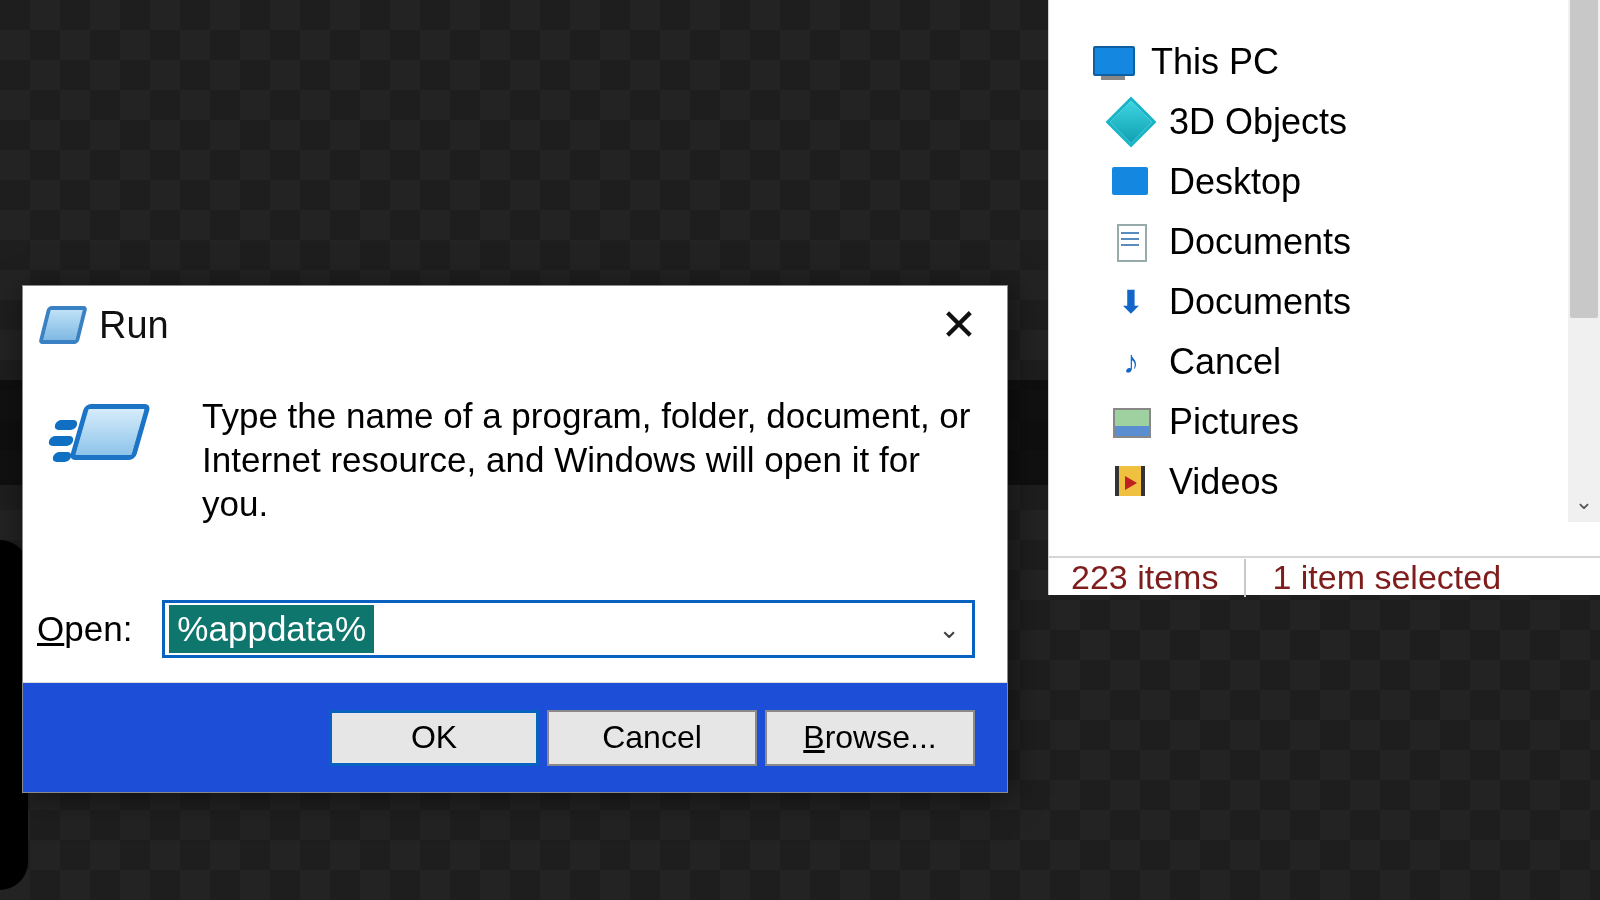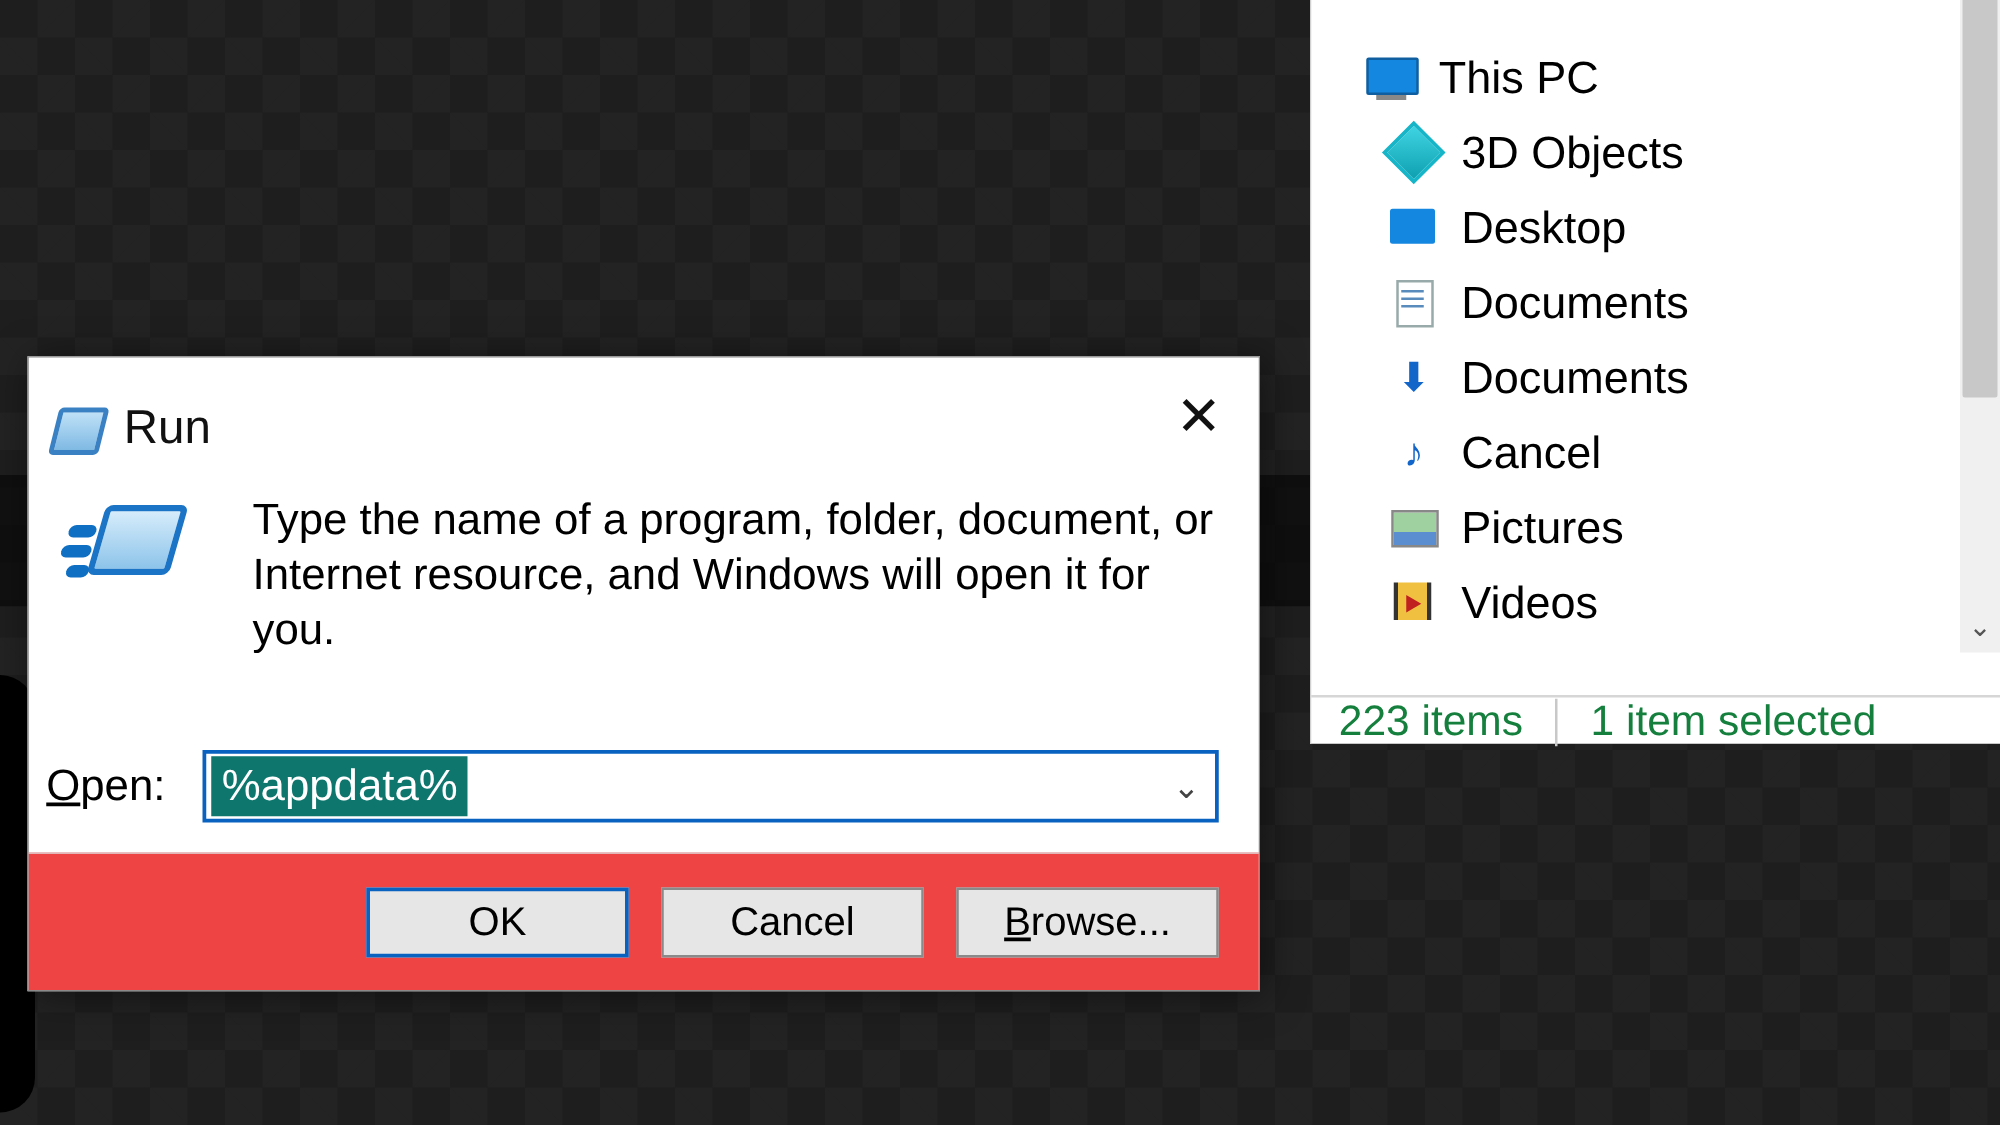--- a/index.html
+++ b/index.html
@@ -28,21 +28,21 @@
   .run-dialog {
     position:absolute;
     left: 22px; top: 285px;
     width: 986px; height: 508px;
     background:#fff;
     border:1px solid #8a8a8a;
     display:flex; flex-direction:column;
     box-shadow: 4px 4px 30px rgba(0,0,0,.5);
   }
   .titlebar {
-    height:78px; display:flex; align-items:flex-end;
+    height:78px; display:flex; align-items:center;
     padding:0 18px 0 20px; color:#111; font-size:38px;
   }
   .titlebar .spacer{flex:1;}
   .app-icon {
     width:40px; height:38px; margin-right:16px;
     position:relative;
   }
   .app-icon::before{
     content:""; position:absolute; inset:0;
     border:4px solid #3a81c4; border-radius:4px;
@@ -92,23 +92,23 @@
     font-size:35px; padding:0 8px;
     background:#0f766e; color:#fff;
     line-height:48px;
     margin-left:4px;
   }
   .combobox .chev{
     margin-left:auto; margin-right:12px;
     color:#444; font-size:26px;
   }
   .button-row{
-    height:110px; background:#ef4444;
+    height:110px; background:#1d4ed8;
     display:flex; justify-content:flex-end; align-items:center;
-    gap:26px; padding:0 32px;
+    gap:8px; padding:0 32px;
     border-top:1px solid #ddd;
   }
   .btn{
     width:210px; height:56px;
     background:#e6e6e6;
     border:2px solid #8a8a8a;
     font-size:32px; color:#000;
     display:flex; align-items:center; justify-content:center;
     cursor:pointer;
   }
@@ -160,21 +160,21 @@
   .ic-doc::after{content:"";position:absolute;left:12px;top:12px;width:18px;height:2px;background:#5a8bbd;box-shadow:0 6px 0 #5a8bbd,0 12px 0 #5a8bbd;}
   .ic-dl{color:#1366c9;font-size:42px;line-height:1;}
   .ic-music{color:#1366c9;font-size:46px;line-height:1;}
   .ic-pic{position:relative}
   .ic-pic::before{content:"";position:absolute;left:4px;top:8px;width:34px;height:26px;background:linear-gradient(#9fd0a0 60%,#5b8ed0 60%);border:2px solid #888;}
   .ic-vid{position:relative}
   .ic-vid::before{content:"";position:absolute;left:6px;top:6px;width:30px;height:30px;background:linear-gradient(90deg,#333 0 12%,#f0c040 12% 88%,#333 88%);}
   .ic-vid::after{content:"";position:absolute;left:16px;top:16px;border-left:12px solid #c02020;border-top:7px solid transparent;border-bottom:7px solid transparent;}
   .statusbar{
     height:62px; border-top:2px solid #d6d6d6;
-    display:flex; align-items:center; font-size:34px; color:#15803d;
+    display:flex; align-items:center; font-size:34px; color:#7f1d1d;
     padding:0 22px;
     margin-top:44px;
   }
   .statusbar .sep{ width:2px; height:38px; background:#c8c8c8; margin:0 26px;}
 </style>
 </head>
 <body>
 
 <div class="bg">
   <div class="bar1"></div>

